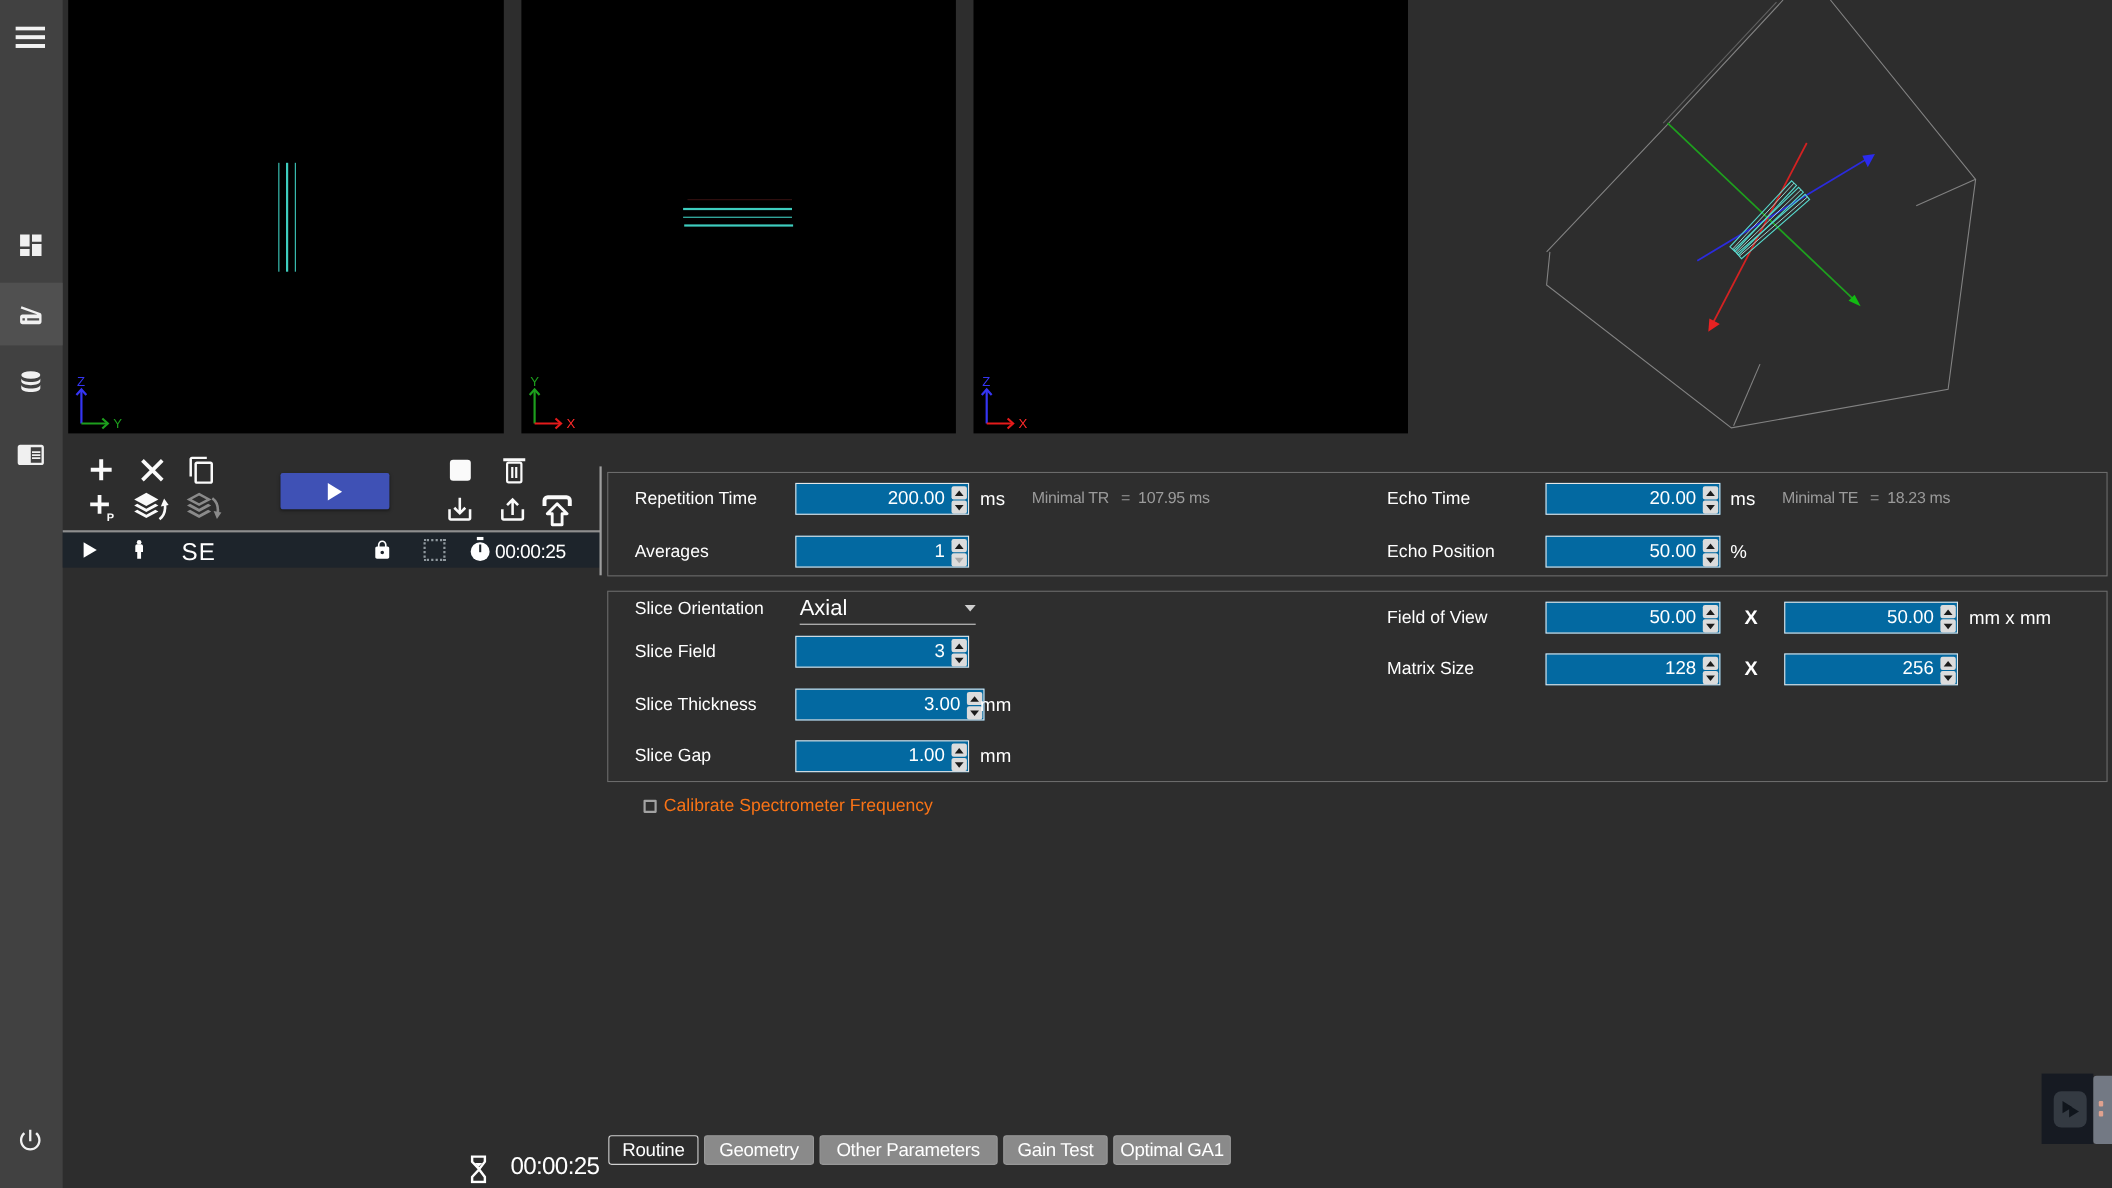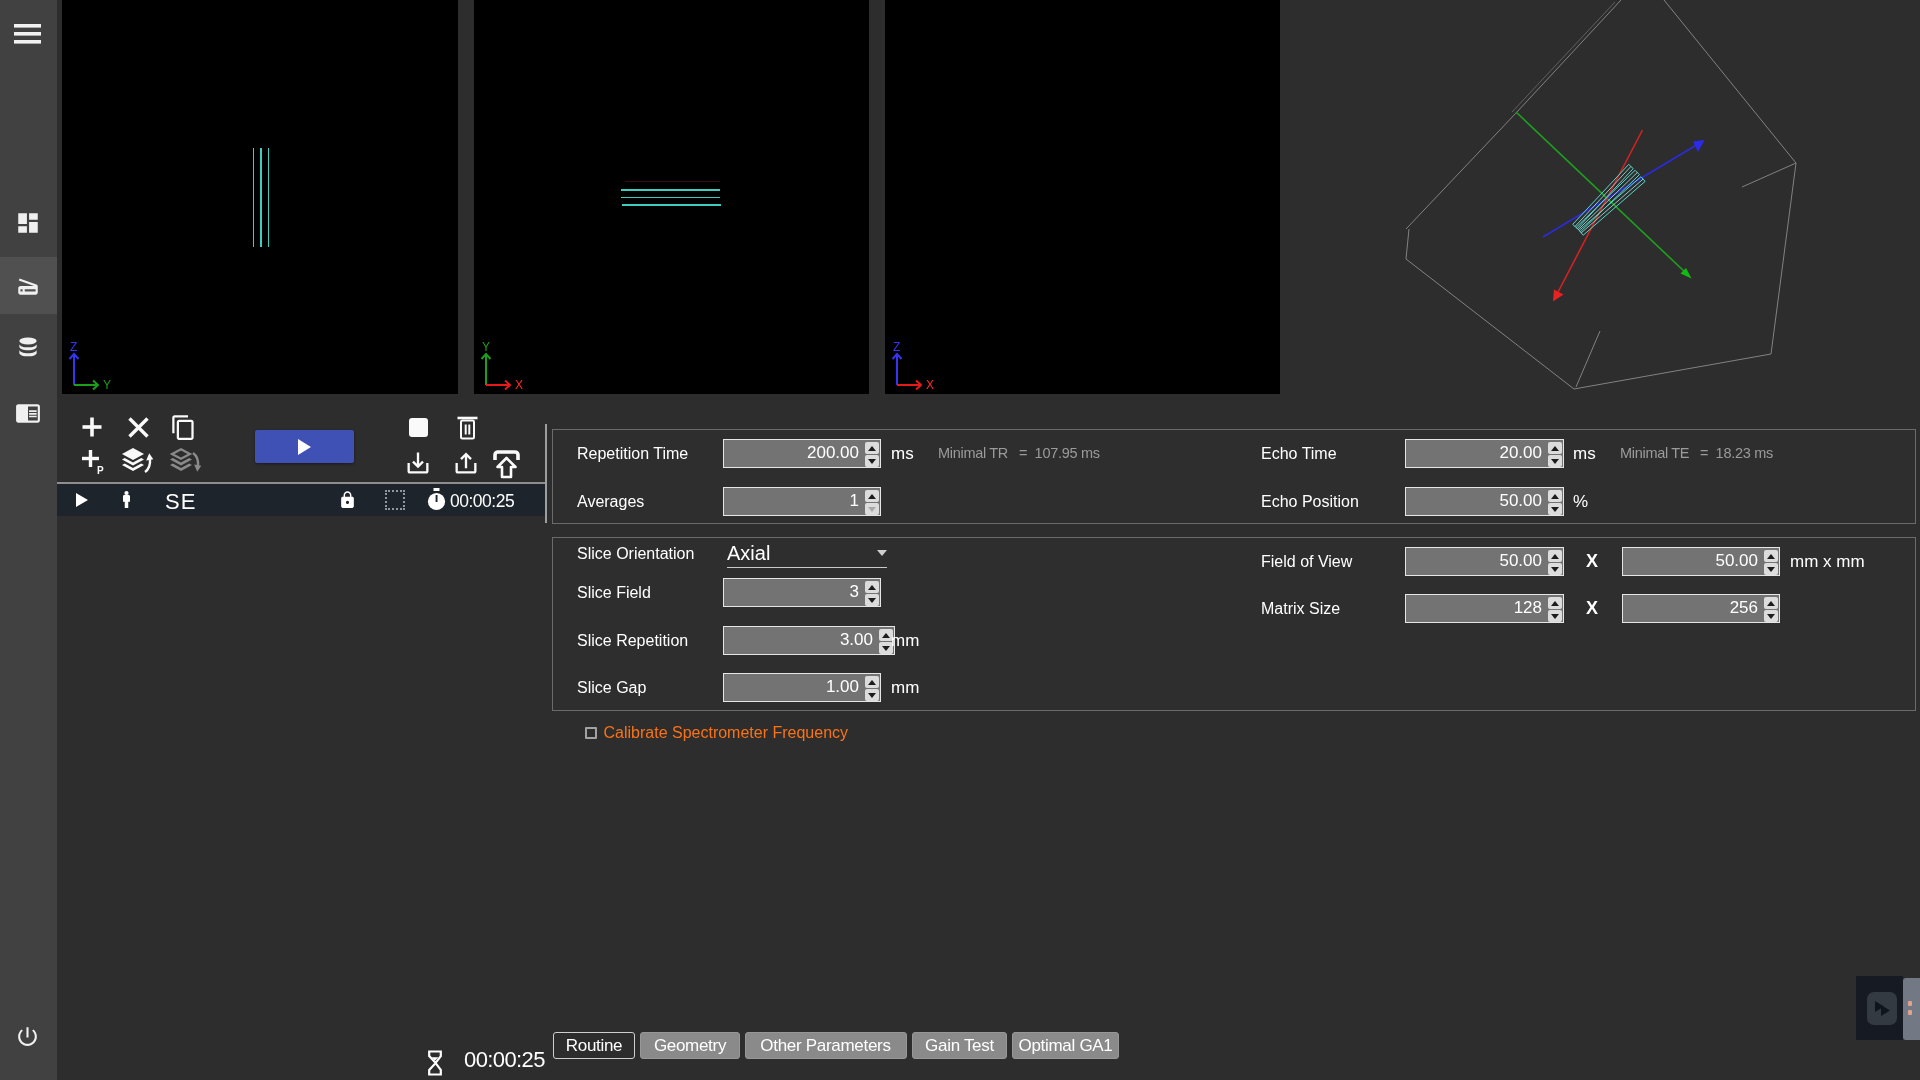--- a/index.html
+++ b/index.html
@@ -14,21 +14,21 @@
   #vp3 { left:885px; width:395px; }
   .cyanline { background:#3ecdbf; position:absolute; }
   #serow { left:57px; top:481.5px; width:489px; height:34.5px; background:#1d242b;
            border-top:2px solid #8e8e8e; }
   .panel { left:552px; width:1364px; background:#2e2e2e; border:1px solid #6b6b6b; }
   #panel1 { top:429px; height:95px; }
   #panel2 { top:537px; height:174px; }
   .lbl  { color:#fff; font-size:16px; line-height:29px; }
   .unit { color:#fff; font-size:17px; line-height:29px; }
   .min  { color:#9b9b9b; font-size:14.5px; line-height:29px; letter-spacing:-0.3px; }
-  .nbox { position:absolute; height:29px; background:#737373; border:1.5px solid #e6e6e6;
+  .nbox { position:absolute; height:29px; background:#0369a1; border:1.5px solid #e6e6e6;
           color:#fff; font-size:17px; text-align:right; line-height:26px; padding-right:21px; }
   .spin { position:absolute; right:1.5px; top:2px; width:14px; height:25px; }
   .sbtn { position:absolute; left:0; width:14px; height:12px; background:#dcdcdc; border-radius:2px; }
   .sbtn.up { top:0; } .sbtn.dn { top:13px; }
   .car  { position:absolute; left:3px; width:0; height:0;
           border-left:4px solid transparent; border-right:4px solid transparent; }
   .car.up { top:3.5px; border-bottom:5px solid #1c1c1c; }
   .car.dn { top:3.5px; border-top:5px solid #1c1c1c; }
   .car.dis.dn { border-top-color:#a9a9a9; }
   .tab { position:absolute; top:1032px; height:27px; border-radius:3px;
@@ -210,21 +210,21 @@
 <div class="abs" style="left:877px;top:550px;width:0;height:0;border-left:5.5px solid transparent;border-right:5.5px solid transparent;border-top:6px solid #cfcfcf;"></div>
 <div class="lbl abs" style="left:577px;top:578px;">Slice Field</div>
 <div class="nbox" style="left:723px;top:578px;width:158px;">3<span class="spin">
       <span class="sbtn up">
         <i class="car up"></i>
       </span>
       <span class="sbtn dn">
         <i class="car dn"></i>
       </span>
     </span></div>
-<div class="lbl abs" style="left:577px;top:626px;">Slice Repetition</div>
+<div class="lbl abs" style="left:577px;top:626px;">Slice Thickness</div>
 <div class="nbox" style="left:723px;top:626px;width:172px;">3.00<span class="spin">
       <span class="sbtn up">
         <i class="car up"></i>
       </span>
       <span class="sbtn dn">
         <i class="car dn"></i>
       </span>
     </span></div>
 <div class="unit abs" style="left:891px;top:626px;">mm</div>
 <div class="lbl abs" style="left:577px;top:673px;">Slice Gap</div>

